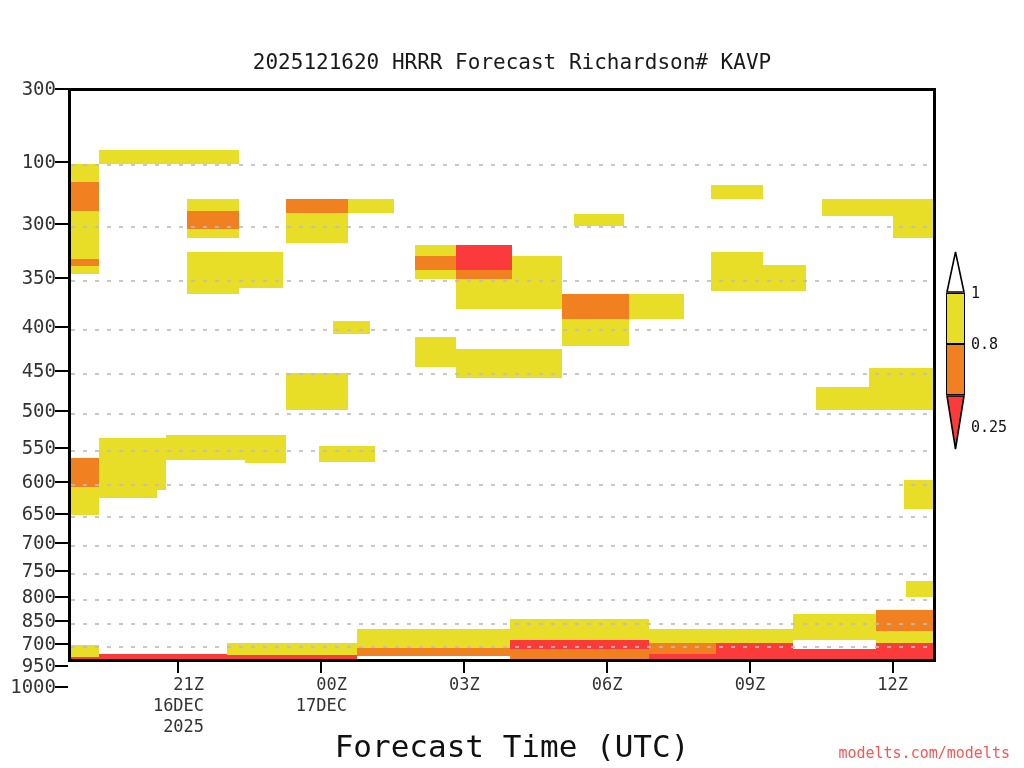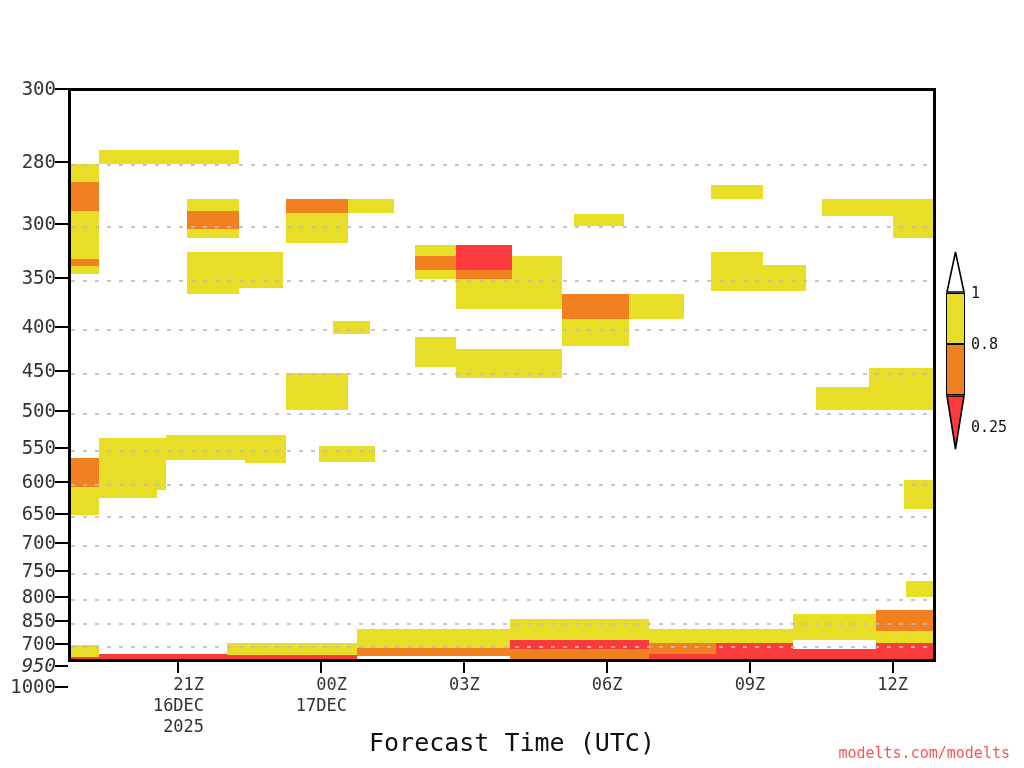--- a/index.html
+++ b/index.html
@@ -22,35 +22,36 @@
         background-size:12px 2px;background-repeat:repeat-x;opacity:.85;}
 
   
   .ytick{position:absolute;left:-13px;width:13px;height:2px;background:#000;}
   .ylabwrap{position:absolute;left:0;top:88px;width:0;height:574px;}
   .ylab2{position:absolute;right:8px;text-align:right;font-size:19px;color:#333;
          white-space:nowrap;transform:translateY(-11px);}
   .xlabgrp{position:absolute;top:674px;font-size:17px;color:#333;text-align:right;
            white-space:nowrap;transform:translateX(-50%);line-height:21px;}
   .xtitle{position:absolute;left:0;top:728px;width:1024px;text-align:center;
-          font-size:25px;color:#111;}
+          font-size:31px;color:#111;}
 
   
   #cbar{position:absolute;left:946px;top:293px;width:19px;height:153px;}
   .cbseg{position:absolute;left:0;width:19px;border:1.5px solid #000;box-sizing:border-box;}
   .cblab{position:absolute;left:25px;font-size:15px;color:#111;
          transform:translateY(-9px);white-space:nowrap;}
 
   .wm{position:absolute;right:14px;top:744px;font-size:15px;color:#fb5454;}
 </style>
 </head>
 <body>
 
 <div id="root">
 
+  <div class="ttl">2025121620 HRRR Forecast Richardson# KAVP</div>
 
   <div id="plot">
     <div id="cells">
         <div class="cell" style="left: 0px; width: 27.9496px; top: 73.0128px; height: 18.2532px; background: rgb(232, 222, 40);"></div>
         <div class="cell" style="left: 0px; width: 27.9496px; top: 91.266px; height: 28.7px; background: rgb(240, 128, 32);"></div>
         <div class="cell" style="left: 0px; width: 27.9496px; top: 119.966px; height: 48.216px; background: rgb(232, 222, 40);"></div>
         <div class="cell" style="left: 0px; width: 27.9496px; top: 168.182px; height: 6.888px; background: rgb(240, 128, 32);"></div>
         <div class="cell" style="left: 0px; width: 27.9496px; top: 175.07px; height: 7.462px; background: rgb(232, 222, 40);"></div>
         <div class="cell" style="left: 27.9496px; width: 139.574px; top: 59.2368px; height: 13.776px; background: rgb(232, 222, 40);"></div>
         <div class="cell" style="left: 116.312px; width: 51.212px; top: 108.486px; height: 11.48px; background: rgb(232, 222, 40);"></div>
@@ -151,21 +152,21 @@
         </svg></div>
       <div class="cblab" style="top: 0px;">1</div>
       <div class="cblab" style="top: 51px;">0.8</div>
       <div class="cblab" style="top: 102px; margin-top: 32px;">0.25</div>
     </div>
 
   <div class="wm">modelts.com/modelts</div>
 <div class="ytick" style="top: 88px; left: 55px; position: absolute;"></div>
     <div class="ylab2" style="top: 88px; right: 968px; position: absolute;">300</div>
     <div class="ytick" style="top: 161.013px; left: 55px; position: absolute;"></div>
-    <div class="ylab2" style="top: 161.013px; right: 968px; position: absolute;">280</div>
+    <div class="ylab2" style="top: 161.013px; right: 968px; position: absolute;">100</div>
     <div class="ytick" style="top: 222.89px; left: 55px; position: absolute;"></div>
     <div class="ylab2" style="top: 222.89px; right: 968px; position: absolute;">300</div>
     <div class="ytick" style="top: 277.42px; left: 55px; position: absolute;"></div>
     <div class="ylab2" style="top: 277.42px; right: 968px; position: absolute;">350</div>
     <div class="ytick" style="top: 325.98px; left: 55px; position: absolute;"></div>
     <div class="ylab2" style="top: 325.98px; right: 968px; position: absolute;">400</div>
     <div class="ytick" style="top: 370.006px; left: 55px; position: absolute;"></div>
     <div class="ylab2" style="top: 370.006px; right: 968px; position: absolute;">450</div>
     <div class="ytick" style="top: 410.014px; left: 55px; position: absolute;"></div>
     <div class="ylab2" style="top: 410.014px; right: 968px; position: absolute;">500</div>
@@ -179,21 +180,21 @@
     <div class="ylab2" style="top: 542.149px; right: 968px; position: absolute;">700</div>
     <div class="ytick" style="top: 569.816px; left: 55px; position: absolute;"></div>
     <div class="ylab2" style="top: 569.816px; right: 968px; position: absolute;">750</div>
     <div class="ytick" style="top: 595.76px; left: 55px; position: absolute;"></div>
     <div class="ylab2" style="top: 595.76px; right: 968px; position: absolute; margin-left: 24px;">800</div>
     <div class="ytick" style="top: 620.213px; left: 55px; position: absolute;"></div>
     <div class="ylab2" style="top: 620.213px; right: 968px; position: absolute;">850</div>
     <div class="ytick" style="top: 643.173px; left: 55px; position: absolute;"></div>
     <div class="ylab2" style="top: 643.173px; right: 968px; position: absolute;">700</div>
     <div class="ytick" style="top: 664.985px; left: 55px; position: absolute;"></div>
-    <div class="ylab2" style="top: 664.985px; right: 968px; position: absolute; font-style: italic;">950</div>
+    <div class="ylab2" style="top: 664.985px; right: 968px; position: absolute;">950</div>
     <div class="ytick" style="top: 685.821px; left: 55px; position: absolute;"></div>
     <div class="ylab2" style="top: 685.821px; right: 968px; position: absolute;">1000</div>
     <div style="position: absolute; left: 177.496px; top: 662px; width: 2px; height: 11px; background: rgb(0, 0, 0);"></div>
     <div class="xlabgrp" style="left: 178.496px;">
       <div>21Z</div>
       <div>16DEC</div>
       <div>2025</div>
     </div>
     <div style="position: absolute; left: 320.456px; top: 662px; width: 2px; height: 11px; background: rgb(0, 0, 0);"></div>
     <div class="xlabgrp" style="left: 321.456px;">

